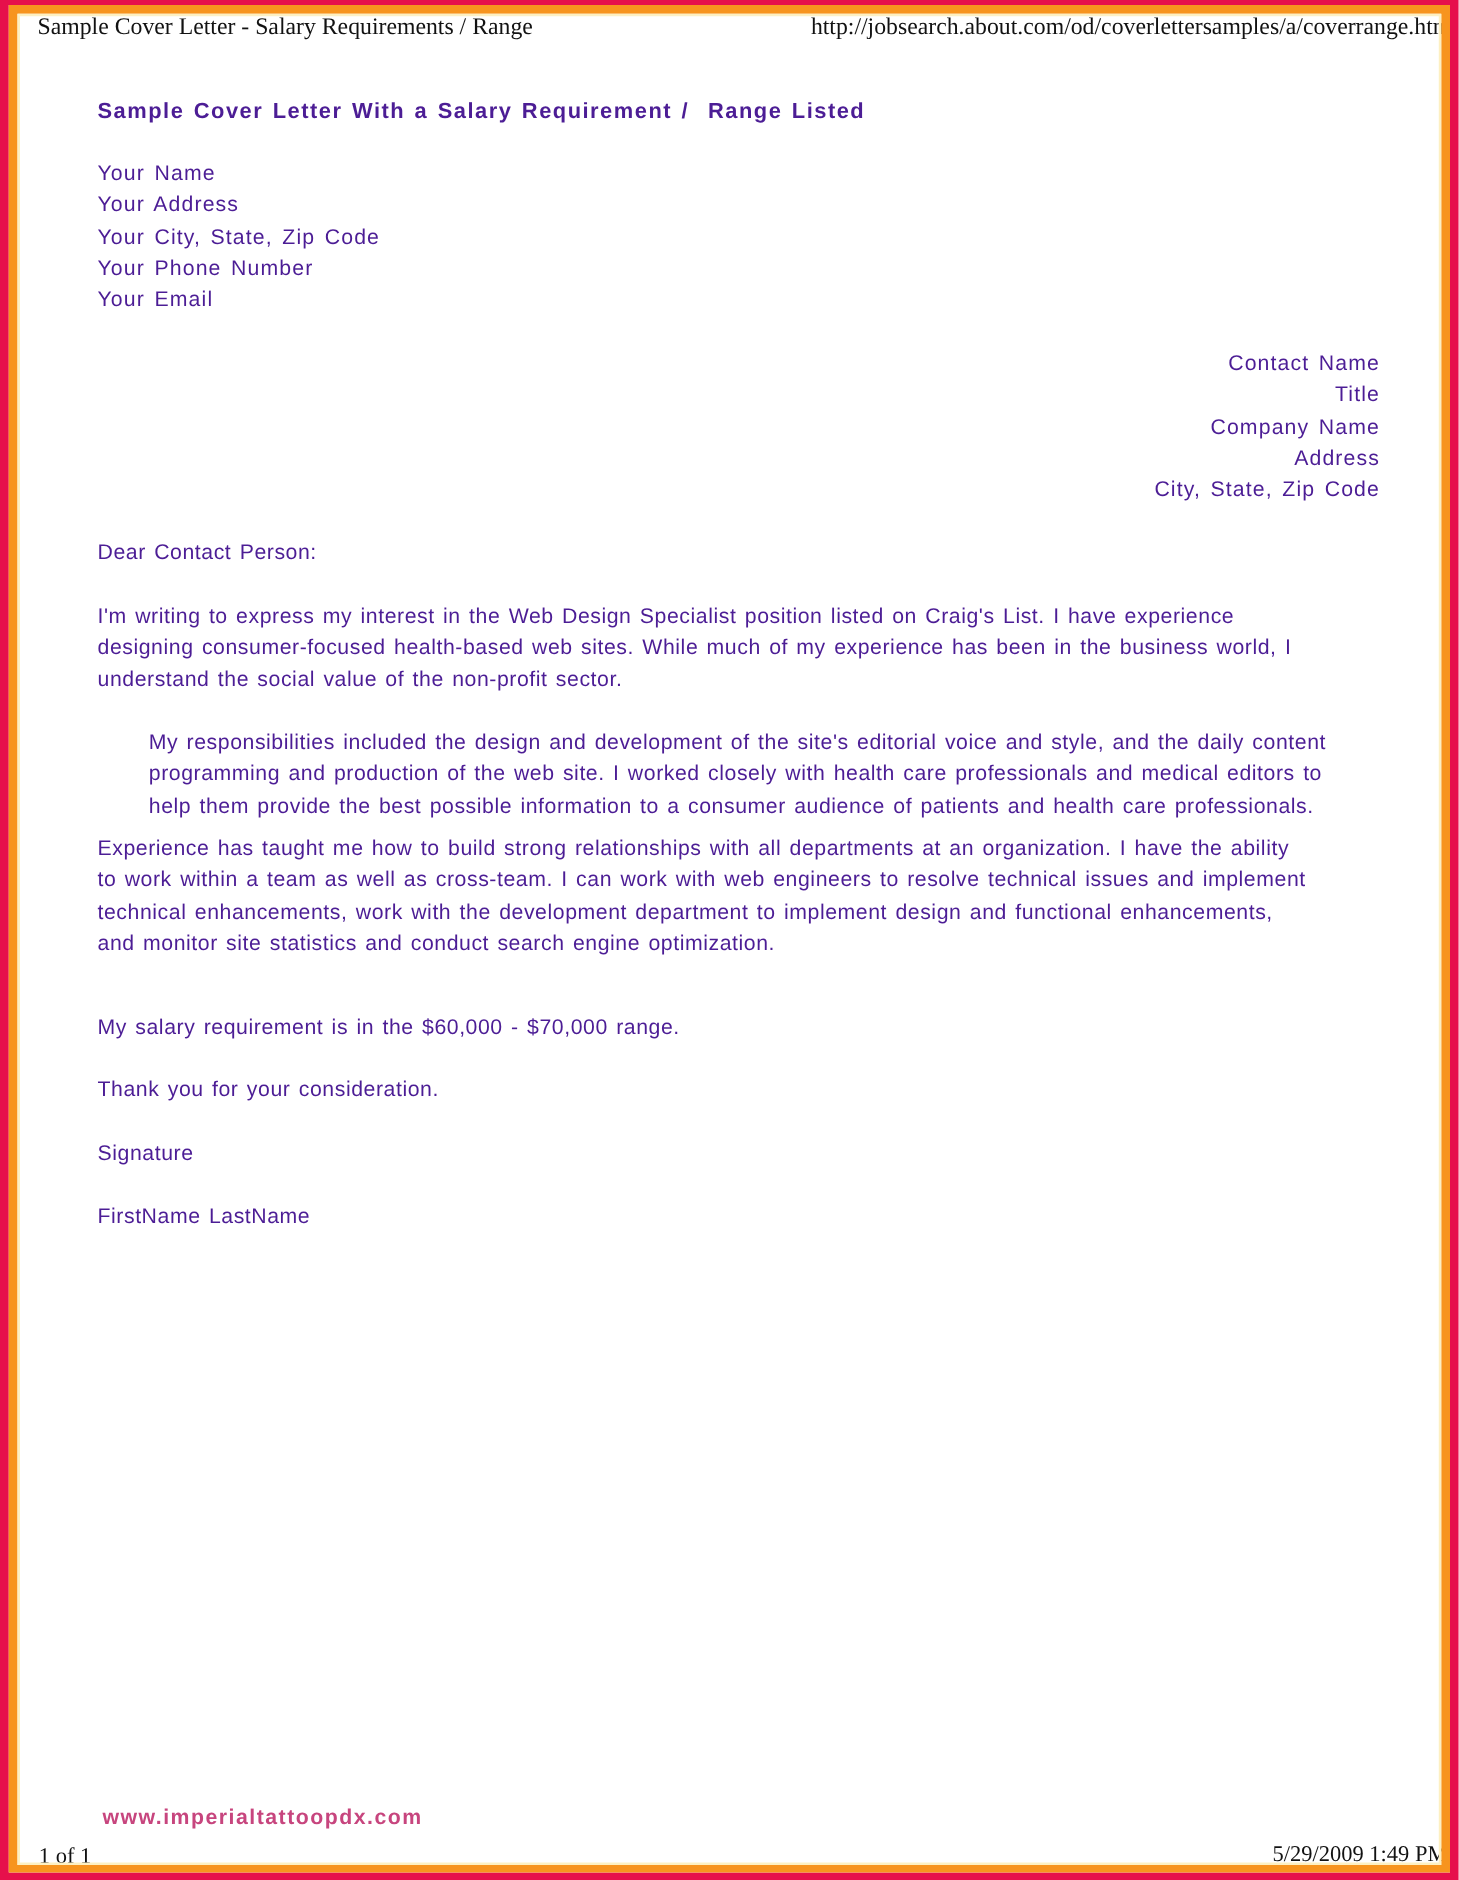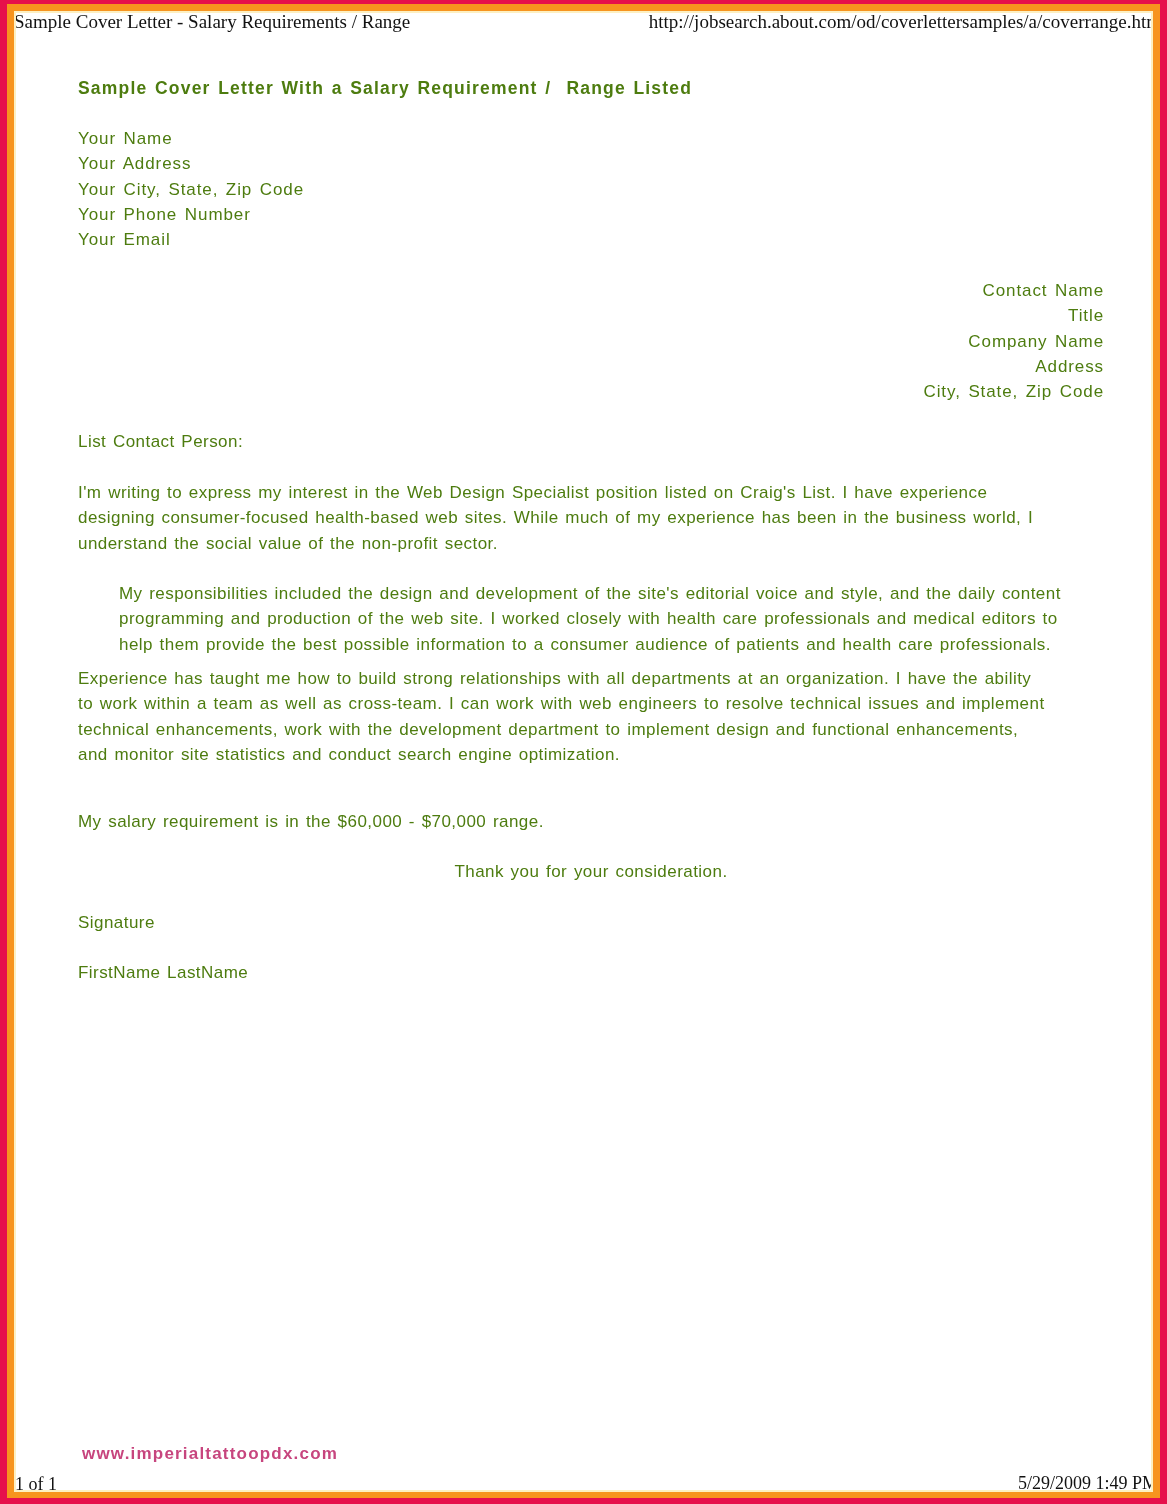--- a/index.html
+++ b/index.html
@@ -34,48 +34,49 @@
   }
 
   
   .print-text {
     position: absolute;
     font-family: "Liberation Serif", serif;
     font-size: 19px;
     color: #121212;
     white-space: nowrap;
     z-index: 1;
+    margin-left: 16px;
   }
   .hdr-title { left: 14px; top: 11px; }
   .hdr-url   { right: 6px; top: 11px; }
   .ftr-page  { left: 15px; top: 1474px; font-size: 18px; }
   .ftr-time  { right: 9px; top: 1473px; font-size: 18px; }
 
   
   .lblock {
     position: absolute;
     left: 78px;
     width: 1026px;
     font-size: 17px;
     line-height: 25.3px;
     letter-spacing: 0.45px;
     word-spacing: 1.5px;
     white-space: pre-line;
-    color: #4d7c0f;
+    color: #4c1d95;
     z-index: 1;
   }
   .l-heading   { top: 76px;  font-weight: bold; font-size: 17.5px; letter-spacing: 1.2px; }
   .l-sender    { top: 126px; letter-spacing: 0.9px; word-spacing: 2px; }
   .l-recipient { top: 278px; letter-spacing: 0.9px; word-spacing: 2px; text-align: right; }
   .l-salutation{ top: 429px; }
   .l-para1     { top: 480px; }
   .l-para2     { top: 581px; margin-left: 41px; }
   .l-para3     { top: 666px; }
   .l-salary    { top: 809px; }
-  .l-thanks    { top: 859px; text-align: center; }
+  .l-thanks    { top: 859px; }
   .l-signature { top: 910px; }
   .l-name      { top: 960px; }
 
   
   .watermark {
     position: absolute;
     left: 36px; top: 1444px;
     font-size: 17px;
     font-weight: bold;
     letter-spacing: 1.2px;
@@ -100,21 +101,21 @@
 Your City, State, Zip Code
 Your Phone Number
 Your Email</div>
 
   <div class="lblock l-recipient">Contact Name
 Title
 Company Name
 Address
 City, State, Zip Code</div>
 
-  <div class="lblock l-salutation">List Contact Person:</div>
+  <div class="lblock l-salutation">Dear Contact Person:</div>
 
   <div class="lblock l-para1">I'm writing to express my interest in the Web Design Specialist position listed on Craig's List. I have experience
 designing consumer-focused health-based web sites. While much of my experience has been in the business world, I
 understand the social value of the non-profit sector.</div>
 
   <div class="lblock l-para2">My responsibilities included the design and development of the site's editorial voice and style, and the daily content
 programming and production of the web site. I worked closely with health care professionals and medical editors to
 help them provide the best possible information to a consumer audience of patients and health care professionals.</div>
 
   <div class="lblock l-para3">Experience has taught me how to build strong relationships with all departments at an organization. I have the ability

